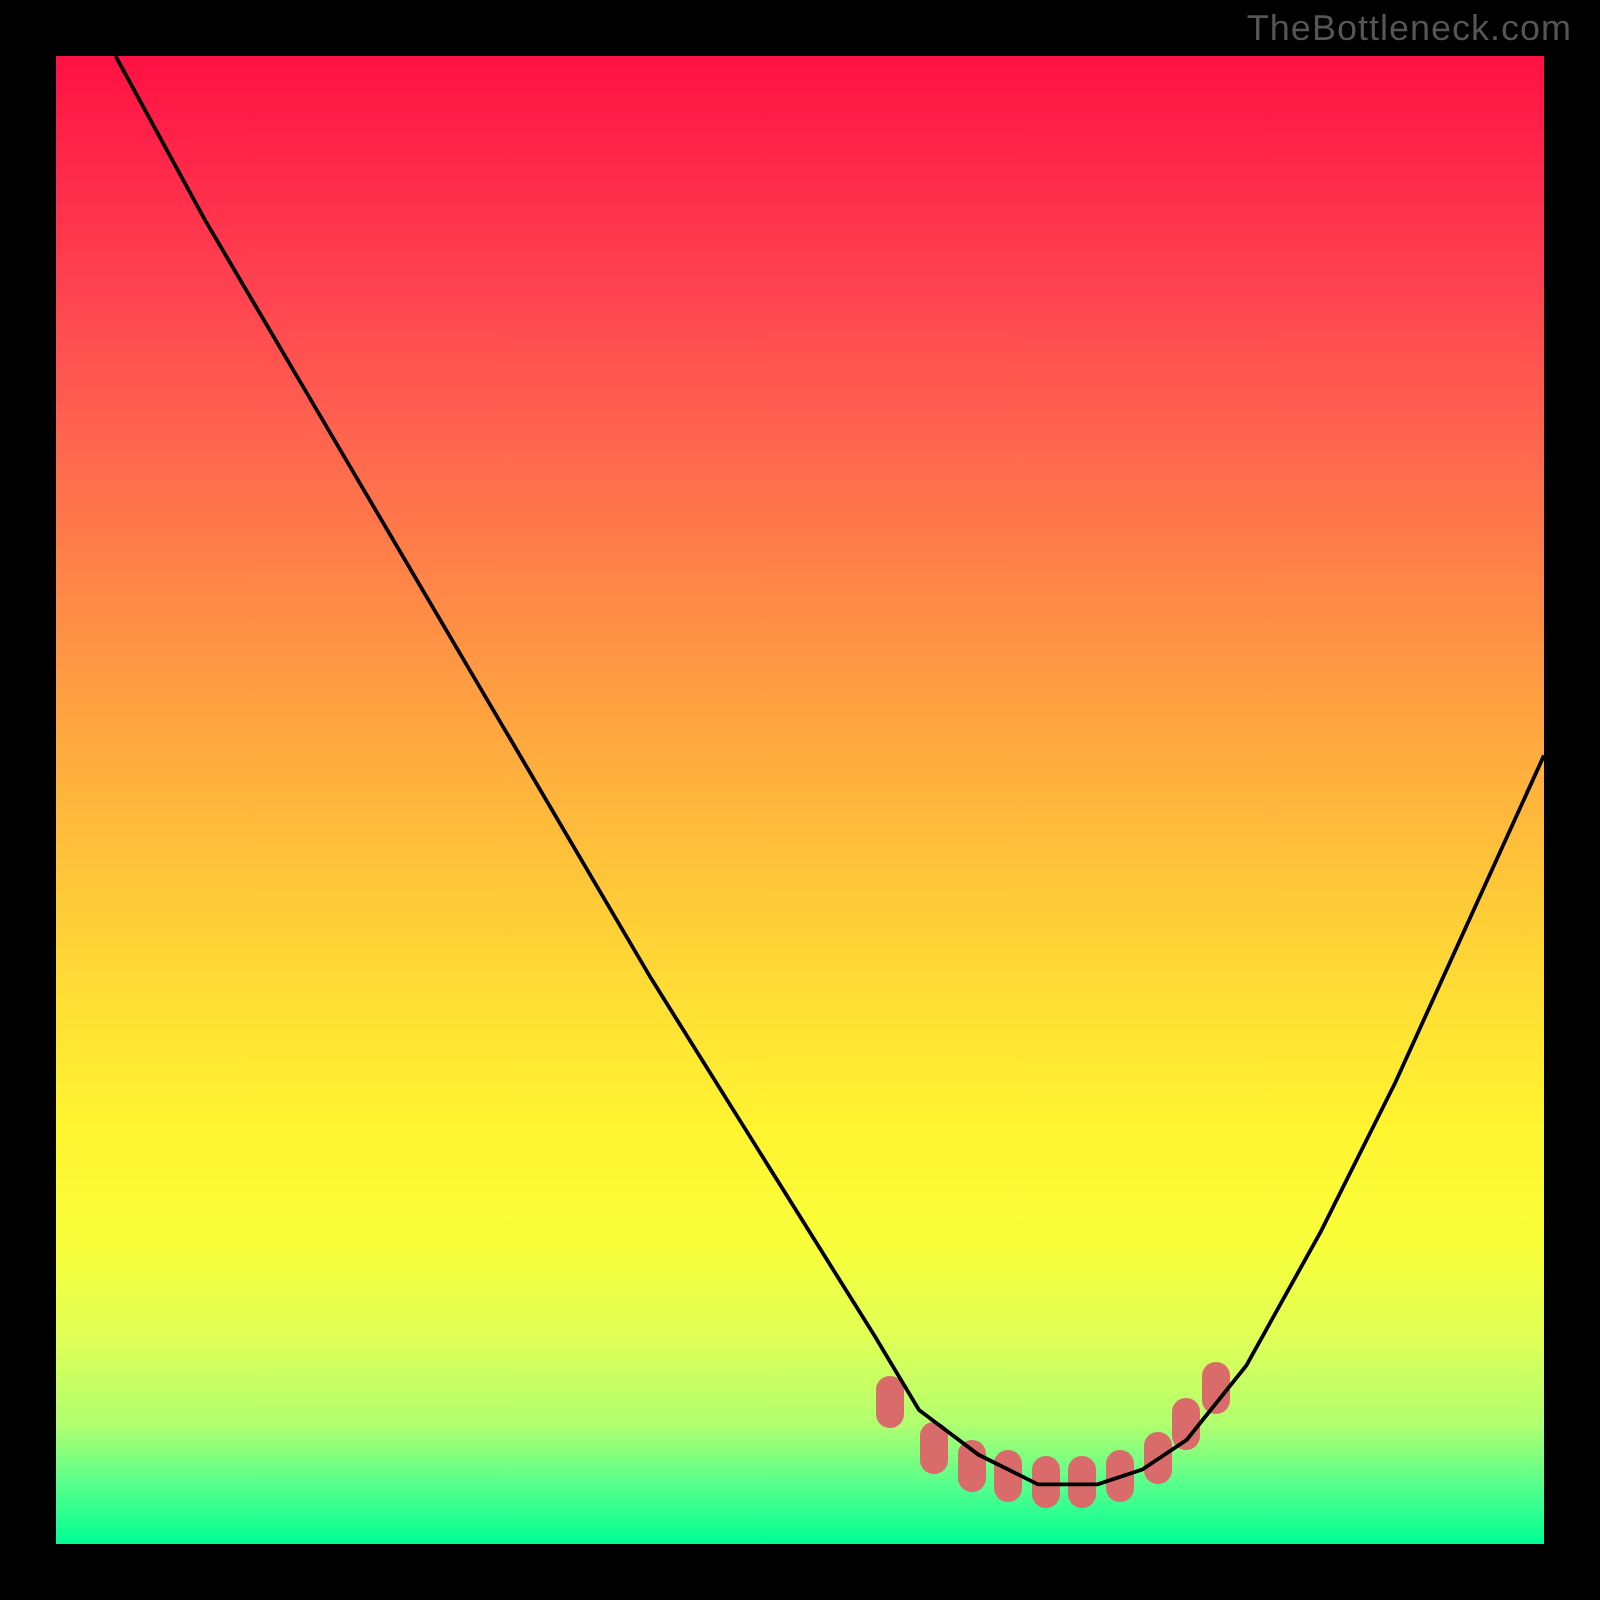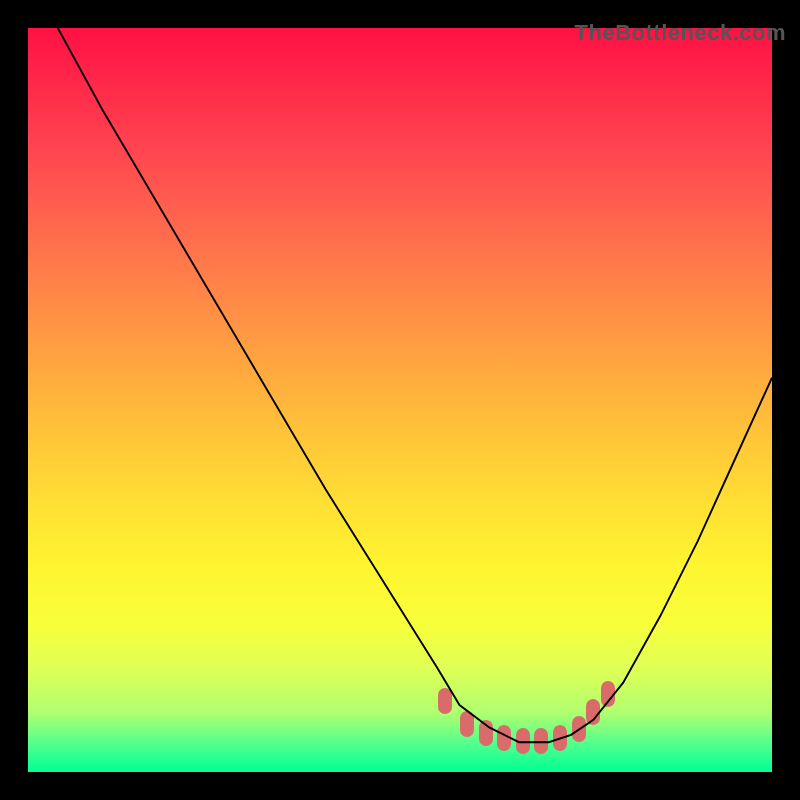--- a/index.html
+++ b/index.html
@@ -6,25 +6,25 @@
   body {
     width: 800px;
     height: 800px;
     background: #000;
     position: relative;
     font-family: Arial, sans-serif;
     overflow: hidden;
   }
   .watermark {
     position: absolute;
-    top: 20px;
+    top: 4px;
     right: 14px;
     color: #555;
-    font-size: 22px;
-    font-weight: 700;
+    font-size: 18px;
+    font-weight: 400;
     z-index: 10;
     letter-spacing: 0.5px;
   }
   .frame {
     position: absolute;
     top: 28px;
     left: 28px;
     width: 744px;
     height: 744px;
   }

